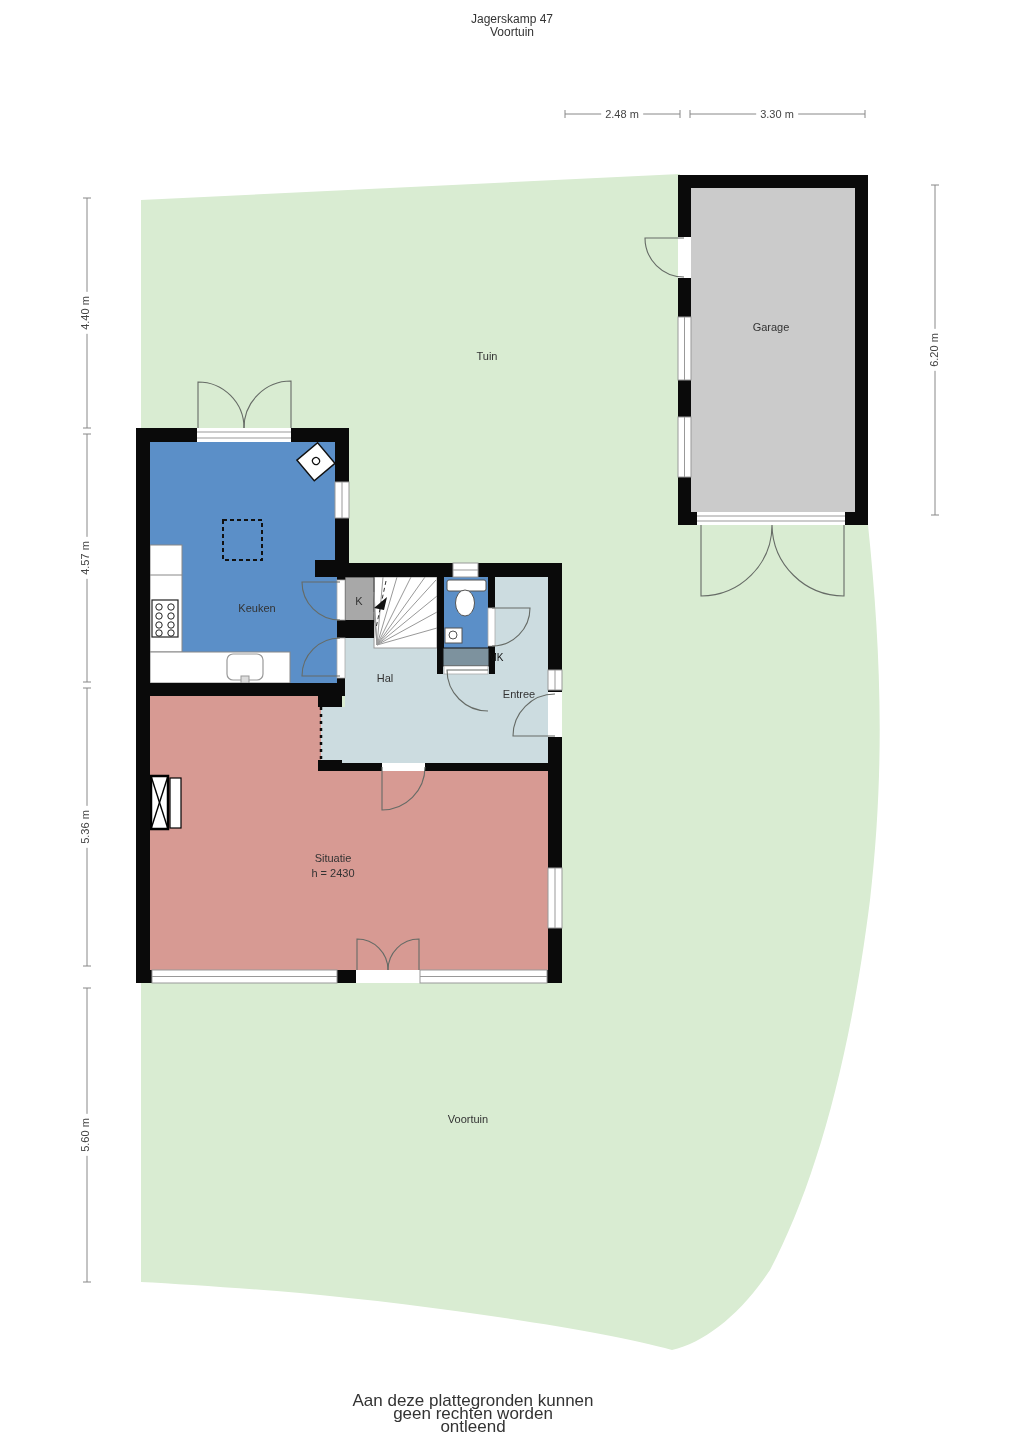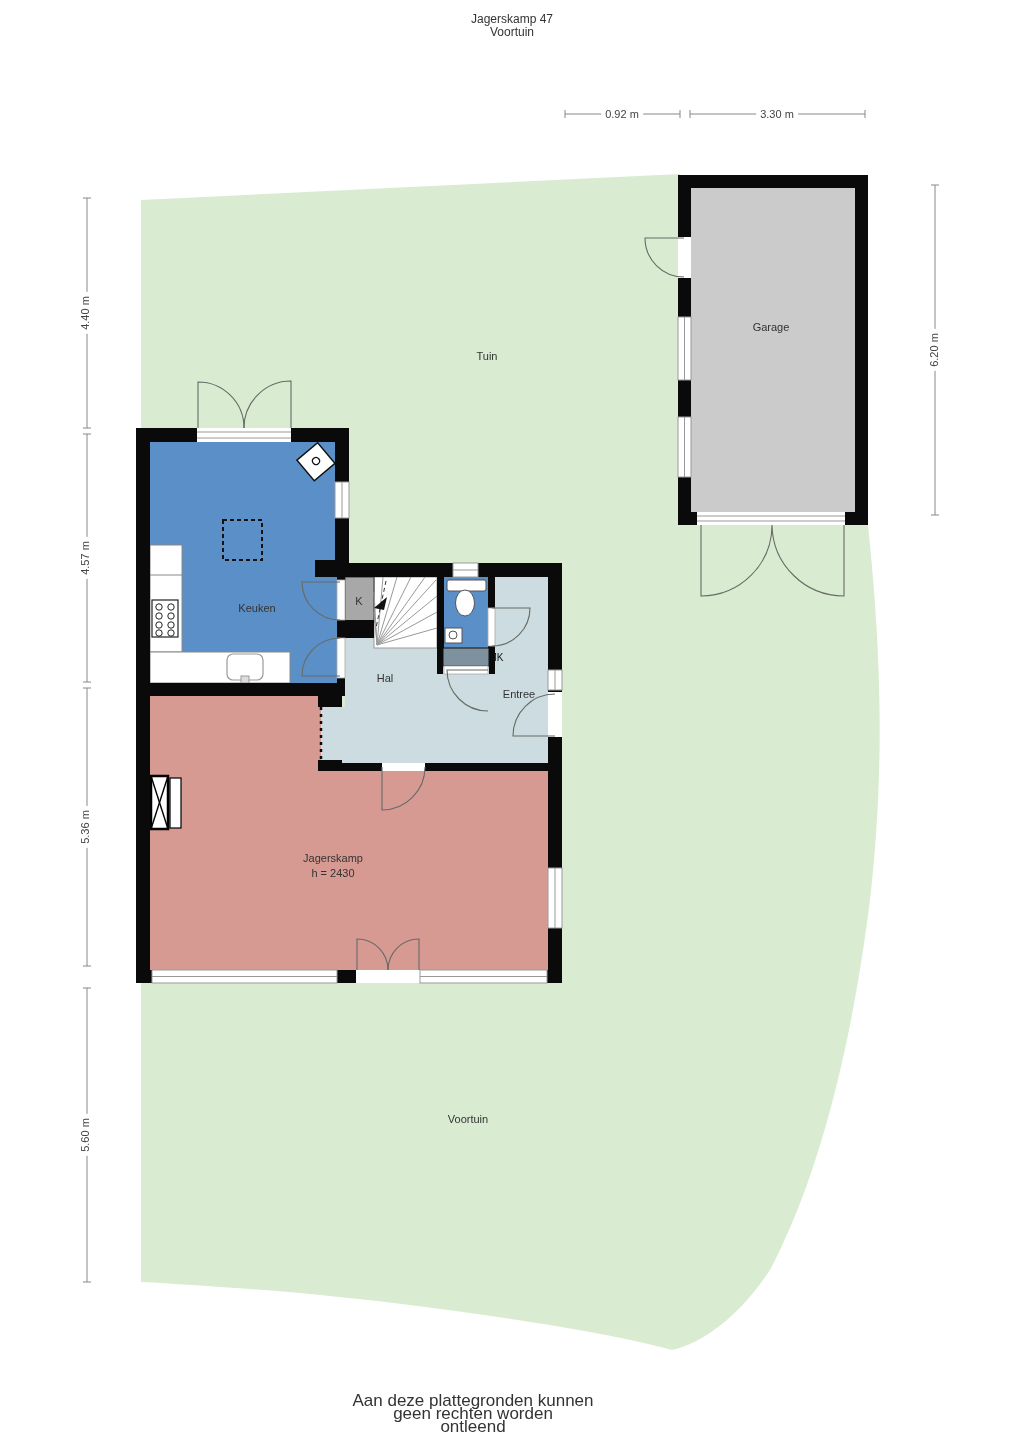--- a/index.html
+++ b/index.html
@@ -214,35 +214,35 @@
 
       <line x1="935" y1="185" x2="935" y2="515"></line>
         <line x1="931" y1="185" x2="939" y2="185"></line>
         <line x1="931" y1="515" x2="939" y2="515"></line>
     </g>
   </svg>
 
   <div class="lbl title" style="left:512px;top:19px;">Jagerskamp 47</div>
   <div class="lbl title" style="left:512px;top:32px;">Voortuin</div>
 
-  <div class="lbl dim" style="left:622px;top:114px;">0.92 m</div>
+  <div class="lbl dim" style="left:622px;top:114px;">2.48 m</div>
   <div class="lbl dim" style="left:777px;top:114px;text-align:center;">3.30 m</div>
   <div class="lbl dim rot" style="left:85px;top:313px;">4.40 m</div>
   <div class="lbl dim rot" style="left:85px;top:558px;">4.57 m</div>
   <div class="lbl dim rot" style="left:85px;top:827px;">5.36 m</div>
   <div class="lbl dim rot" style="left:85px;top:1135px;">5.60 m</div>
   <div class="lbl dim rot" style="left:934px;top:350px;">6.20 m</div>
 
   <div class="lbl" style="left:487px;top:356px;">Tuin</div>
   <div class="lbl" style="left:771px;top:327px;">Garage</div>
   <div class="lbl" style="left:237px;top:608px;margin-left:20px;">Keuken</div>
   <div class="lbl" style="left:359px;top:601px;">K</div>
   <div class="lbl" style="left:385px;top:678px;">Hal</div>
   <div class="lbl small" style="left:466px;top:657px;margin-left:30px;">MK</div>
   <div class="lbl" style="left:519px;top:694px;">Entree</div>
-  <div class="lbl" style="left:333px;top:858px;">Jagerskamp</div>
+  <div class="lbl" style="left:333px;top:858px;">Situatie</div>
   <div class="lbl" style="left:333px;top:873px;">h = 2430</div>
   <div class="lbl" style="left:468px;top:1119px;">Voortuin</div>
 
   <div class="lbl footer" style="left:473px;top:1400px;">Aan deze plattegronden kunnen</div>
   <div class="lbl footer" style="left:473px;top:1413px;">geen rechten worden</div>
   <div class="lbl footer" style="left:473px;top:1426px;">ontleend</div>
 </div>
 
 </body></html>

